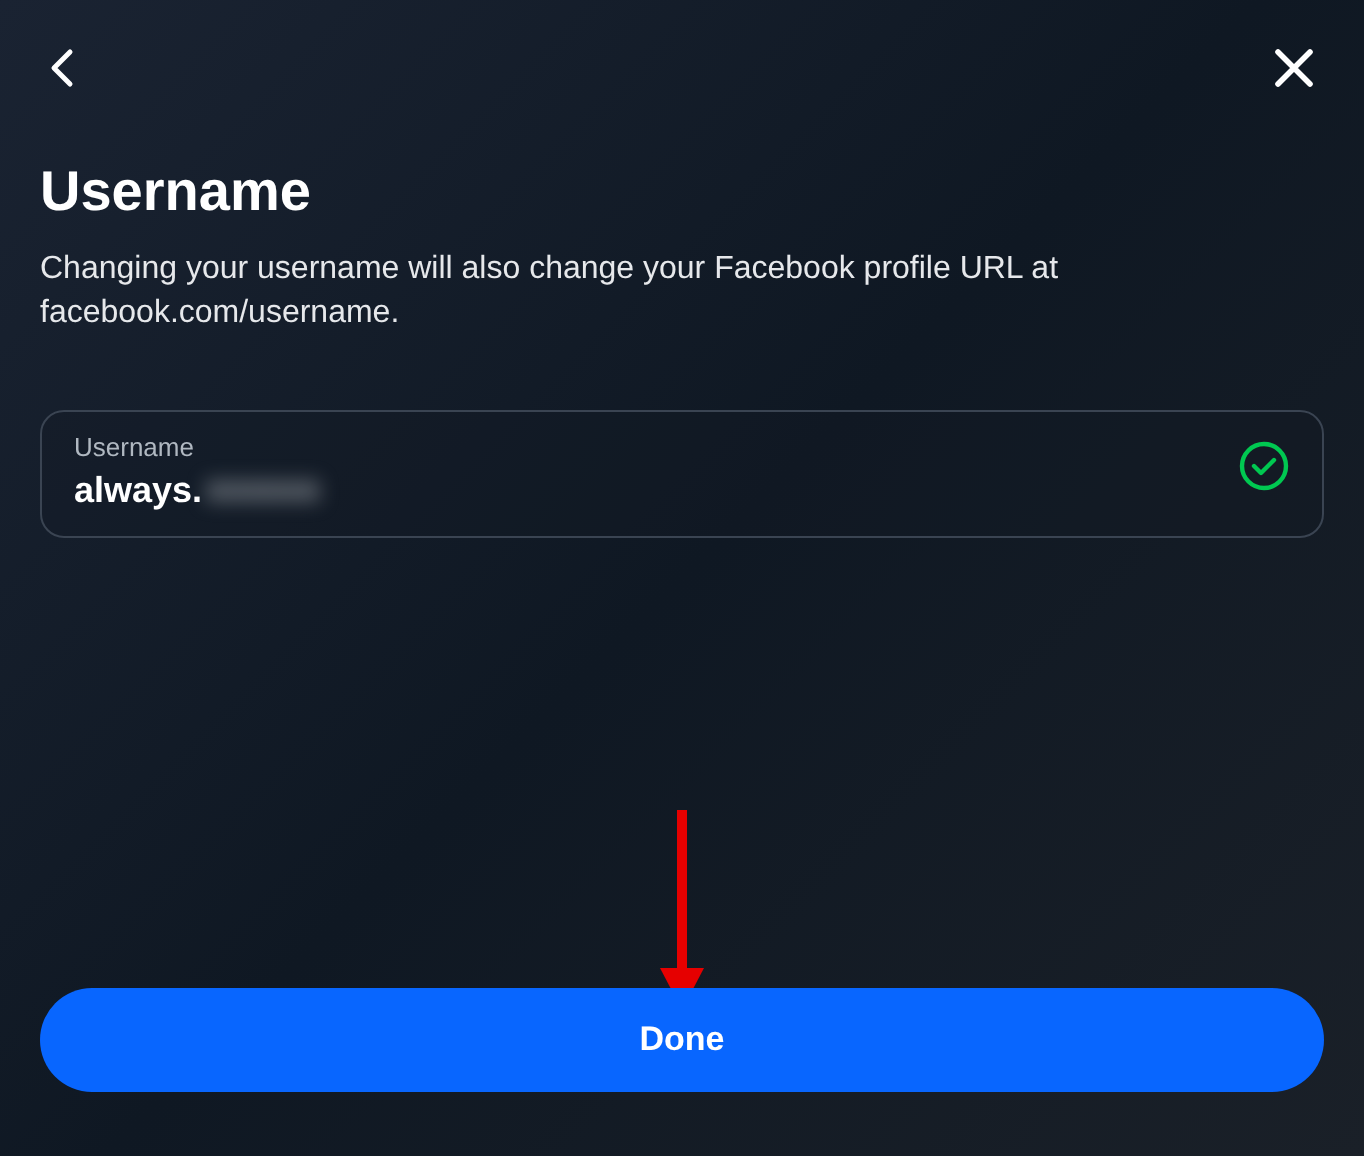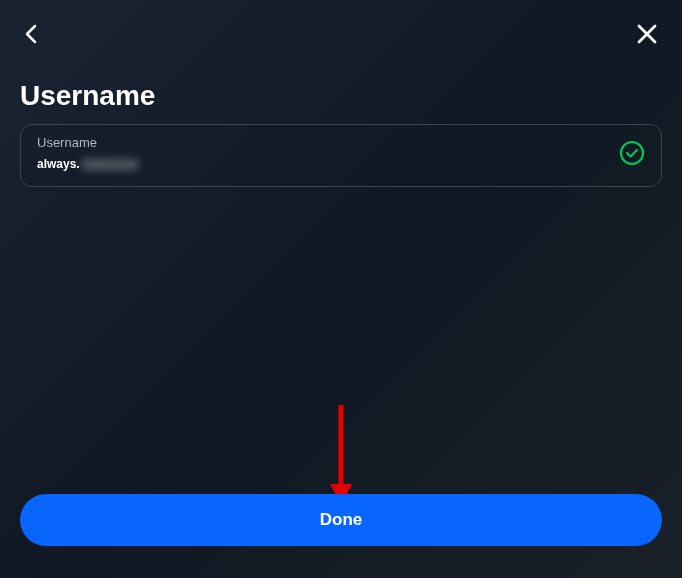--- a/index.html
+++ b/index.html
@@ -66,21 +66,21 @@
       font-size: 13px;
       color: #b0b8c1;
       margin-bottom: 4px;
     }
     .input-value {
       display: flex;
       align-items: center;
       gap: 2px;
     }
     .username-text {
-      font-size: 12px;
+      font-size: 18px;
       font-weight: 600;
       color: #ffffff;
     }
     .blurred {
       font-size: 17px;
       font-weight: 600;
       color: #b0b5ba;
       filter: blur(5px);
       user-select: none;
     }
@@ -120,20 +120,21 @@
   </button>
   <button class="close-btn">
     <svg width="22" height="22" viewBox="0 0 22 22" fill="none">
       <path d="M3 3 L19 19 M19 3 L3 19" stroke="#ffffff" stroke-width="2.8" stroke-linecap="round"></path>
     </svg>
   </button>
 </div>
 
 <div class="content">
   <h1 class="title">Username</h1>
+  <p class="description">Changing your username will also change your Facebook profile URL at facebook.com/username.</p>
 
   <div class="input-container">
     <div class="input-wrapper">
       <span class="input-label">Username</span>
       <div class="input-value">
         <span class="username-text">always.</span>
         <span class="blurred">xxxxxx</span>
       </div>
     </div>
     <span class="check-icon">

